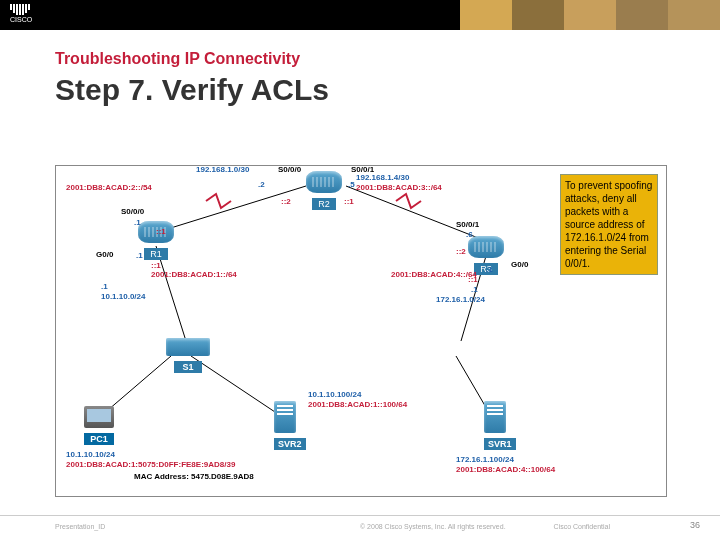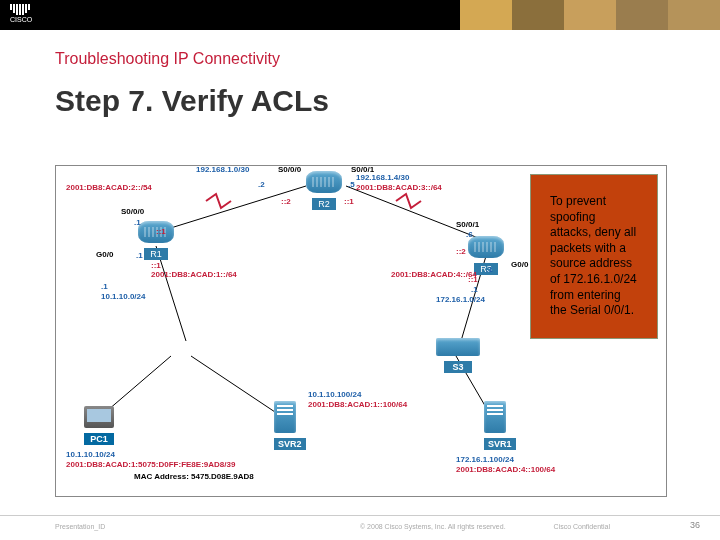--- a/index.html
+++ b/index.html
@@ -4,40 +4,40 @@
 <style>
 body{margin:0;font-family:Arial,sans-serif;background:#fff;width:720px;height:540px;position:relative;overflow:hidden}
 .topbar{height:30px;background:#000;position:relative}
 .topbar-imgs{position:absolute;right:0;top:0;height:30px;width:260px;display:flex}
 .topbar-imgs div{flex:1;height:30px}
 .ti1{background:#d4a853}.ti2{background:#8b6f3c}.ti3{background:#c89f5c}.ti4{background:#9a7d4e}.ti5{background:#b5935a}
 .logo{position:absolute;left:10px;top:4px;color:#fff;font-size:7px;letter-spacing:0}
 .logo-bars{display:flex;gap:1px;margin-bottom:1px}
 .logo-bars span{width:2px;background:#fff;display:inline-block}
 .lb1{height:6px}.lb2{height:9px}.lb3{height:11px}.lb4{height:11px}
-.subtitle{color:#c41e3a;font-weight:normal;font-size:16px;margin:20px 0 16px 55px}
+.subtitle{color:#c41e3a;font-weight:bold;font-size:16px;margin:20px 0 5px 55px}
 .title{color:#333;font-weight:bold;font-size:30px;margin:2px 0 0 55px}
 .diagram{position:absolute;left:55px;top:165px;width:610px;height:330px;border:1px solid #888}
 .node{position:absolute;text-align:center}
 .router{width:36px;height:22px;background:linear-gradient(#5ba8d0,#2e7ba8);border-radius:11px/8px;position:relative;box-shadow:inset 0 2px 3px rgba(255,255,255,.4)}
 .router::before{content:"";position:absolute;left:6px;top:6px;width:24px;height:10px;background:repeating-linear-gradient(90deg,#fff 0 2px,transparent 2px 4px);opacity:.3}
 .rlabel{background:#2e7ba8;color:#fff;font-size:9px;font-weight:normal;padding:1px 6px;margin-top:2px;display:inline-block}
 .switch{width:44px;height:18px;background:linear-gradient(#5ba8d0,#2e7ba8);border-radius:2px;box-shadow:inset 0 2px 3px rgba(255,255,255,.4)}
 .slabel{background:#2e7ba8;color:#fff;font-size:9px;font-weight:bold;padding:1px 8px;margin-top:2px;display:inline-block}
 .pc{width:30px;height:22px;background:linear-gradient(#888,#555);border-radius:2px;position:relative}
 .pc::after{content:"";position:absolute;left:3px;top:3px;right:3px;bottom:6px;background:#a8c8e0}
 .pclabel{background:#0369a1;color:#fff;font-size:9px;font-weight:bold;padding:1px 6px;margin-top:2px;display:inline-block}
 .svr{width:22px;height:32px;background:linear-gradient(#5ba8d0,#2e7ba8);border-radius:2px;position:relative;box-shadow:inset 0 2px 3px rgba(255,255,255,.4)}
 .svr::before{content:"";position:absolute;top:4px;left:3px;right:3px;height:2px;background:#fff;box-shadow:0 4px 0 #fff,0 8px 0 #fff}
 .svrlabel{background:#2e7ba8;color:#fff;font-size:9px;font-weight:bold;padding:1px 4px;margin-top:2px;display:inline-block}
 .lbl{position:absolute;font-size:8px;line-height:1.1;white-space:nowrap}
 .black{color:#000;font-weight:bold}
 .red{color:#c41e3a;font-weight:bold}
 .blue{color:#1e5fa8;font-weight:bold}
-.callout{position:absolute;right:8px;top:8px;width:88px;background:#c2410c;border:1px solid #8a9878;padding:19px;font-size:12px;line-height:1.3}
+.callout{position:absolute;right:8px;top:8px;width:88px;background:#eab308;border:1px solid #8a9878;padding:4px;font-size:10px;line-height:1.3}
 .footer{position:absolute;bottom:8px;left:0;right:0;height:16px;border-top:1px solid #ccc}
 .fl{position:absolute;left:55px;bottom:2px;font-size:7px;color:#aaa}
 .fc{position:absolute;left:360px;bottom:2px;font-size:7px;color:#aaa}
 .fr{position:absolute;right:110px;bottom:2px;font-size:7px;color:#aaa}
 .pn{position:absolute;right:20px;bottom:2px;font-size:9px;color:#888}
 svg.lines{position:absolute;left:0;top:0;width:610px;height:330px;pointer-events:none}
 </style>
 </head>
 <body>
 
@@ -77,21 +77,21 @@
 <line x1="135" y1="190" x2="225" y2="250" stroke="#000"></line>
 <line x1="400" y1="190" x2="435" y2="250" stroke="#000"></line>
 <polyline points="150,35 160,28 165,42 175,35" fill="none" stroke="#c41e3a" stroke-width="2"></polyline>
 <polyline points="340,35 350,28 355,42 365,35" fill="none" stroke="#c41e3a" stroke-width="2"></polyline>
 </svg>
 
 <div class="node" style="left:250px;top:5px"><div class="router"></div><div class="rlabel">R2</div></div>
 <div class="node" style="left:82px;top:55px"><div class="router"></div><div class="rlabel">R1</div></div>
 <div class="node" style="left:412px;top:70px"><div class="router"></div><div class="rlabel">R3</div></div>
 
-<div class="node" style="left:380px;top:172px"><div class="switch"></div><div class="slabel">S3</div></div>
+<div class="node" style="left:110px;top:172px"><div class="switch"></div><div class="slabel">S1</div></div>
 
 <div class="node" style="left:28px;top:240px"><div class="pc"></div><div class="pclabel">PC1</div></div>
 <div class="node" style="left:218px;top:235px"><div class="svr"></div><div class="svrlabel">SVR2</div></div>
 <div class="node" style="left:428px;top:235px"><div class="svr"></div><div class="svrlabel">SVR1</div></div>
 
 <div class="lbl black" style="left:222px;top:0">S0/0/0</div>
 <div class="lbl black" style="left:295px;top:0">S0/0/1</div>
 <div class="lbl blue" style="left:140px;top:8">192.168.1.0/30</div>
 <div class="lbl red" style="left:10px;top:18px">2001:DB8:ACAD:2::/54</div>
 <div class="lbl blue" style="left:300px;top:8px">192.168.1.4/30</div>

